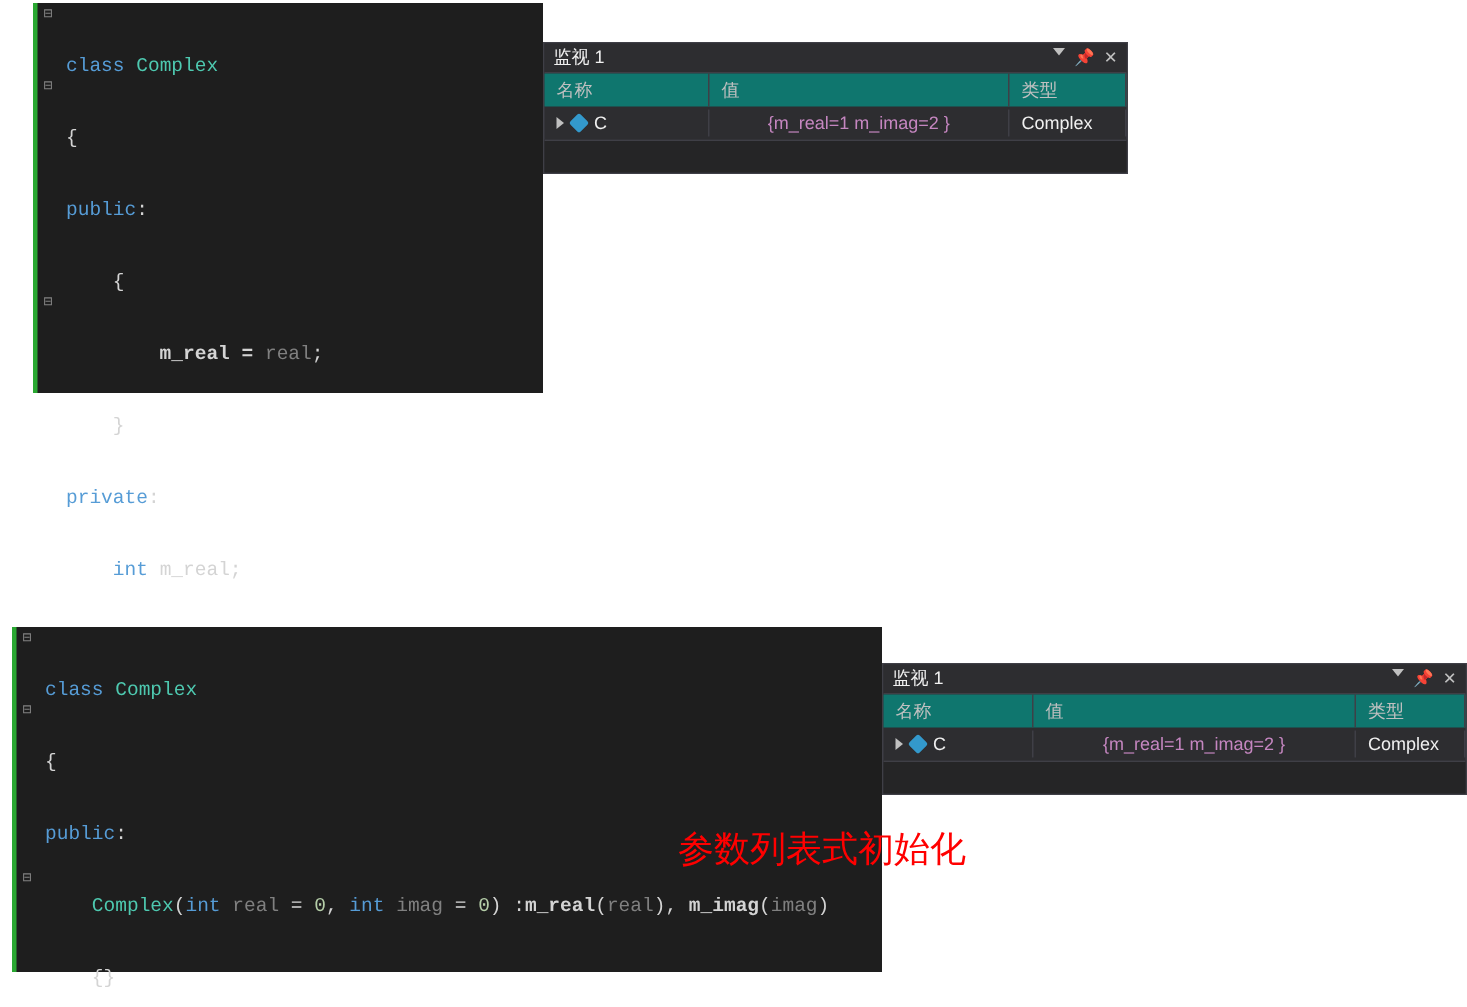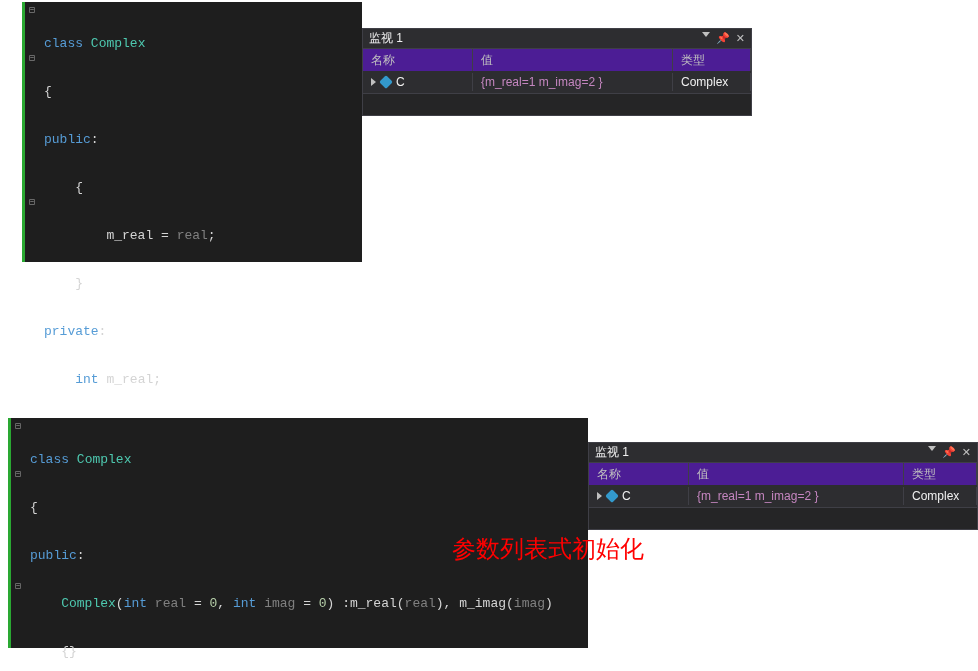--- a/index.html
+++ b/index.html
@@ -40,21 +40,21 @@
     white-space: pre;
     line-height: 16px;
     flex: 1;
   }
   .line { height: 16px; }
   .kw { color: #569cd6; }
   .type { color: #4ec9b0; }
   .param { color: #808080; }
   .num { color: #b5cea8; }
   .fn { color: #dcdcaa; }
-  .member { color: #d4d4d4; }
+  .member { color: #d4d4d4; font-weight: bold; }
 
   .watch {
     position: absolute;
     background: #2d2d30;
     color: #f0f0f0;
     font-family: "Microsoft YaHei", "Segoe UI", sans-serif;
     font-size: 12px;
     border: 1px solid #3f3f46;
     display: flex;
     flex-direction: column;
@@ -71,21 +71,21 @@
   .watch-title-icons { display: flex; gap: 6px; color: #c0c0c0; }
   .caret-down {
     display: inline-block; width: 0; height: 0;
     border-left: 4px solid transparent;
     border-right: 4px solid transparent;
     border-top: 5px solid #c0c0c0;
   }
   .pin-icon, .close-icon { cursor: pointer; font-size: 11px; }
   .watch-header {
     display: flex;
-    background: #4c1d95;
+    background: #0f766e;
     height: 22px;
   }
   .watch-header > div {
     padding: 3px 8px;
     border-right: 1px solid #3f3f46;
     color: #c0c0c0;
   }
   .watch-row {
     display: flex;
     height: 22px;
@@ -103,21 +103,21 @@
     border-top: 4px solid transparent;
     border-bottom: 4px solid transparent;
     border-left: 5px solid #c0c0c0;
     cursor:pointer;
   }
   .obj-icon {
     display:inline-block; width:12px; height:12px;
     background:#3399cc; border-radius:2px;
     transform: rotate(45deg) scale(0.8);
   }
-  .val-text { color: #c586c0; }
+  .val-text { color: #c586c0; text-align: center; }
   .watch-empty {
     height: 22px;
     border-top: 1px solid #3f3f46;
     background: #252526;
   }
 
   .annotation {
     position: absolute;
     color: #ff0000;
     font-family: "SimSun","Microsoft YaHei",serif;
@@ -224,13 +224,13 @@
       <span class="tri-expand"></span>
       <span class="obj-icon"></span>
       <span>C</span>
     </div>
     <div class="val-text" style="width:215px">{m_real=1 m_imag=2 }</div>
     <div style="flex:1">Complex</div>
   </div>
   <div class="watch-empty"></div>
 </div>
 
-<div class="annotation" style="left:452px; top:533px;font-family:Liberation Mono, monospace;">参数列表式初始化</div>
+<div class="annotation" style="left:452px; top:550px;font-family:Liberation Mono, monospace;">参数列表式初始化</div>
 
 </body></html>

